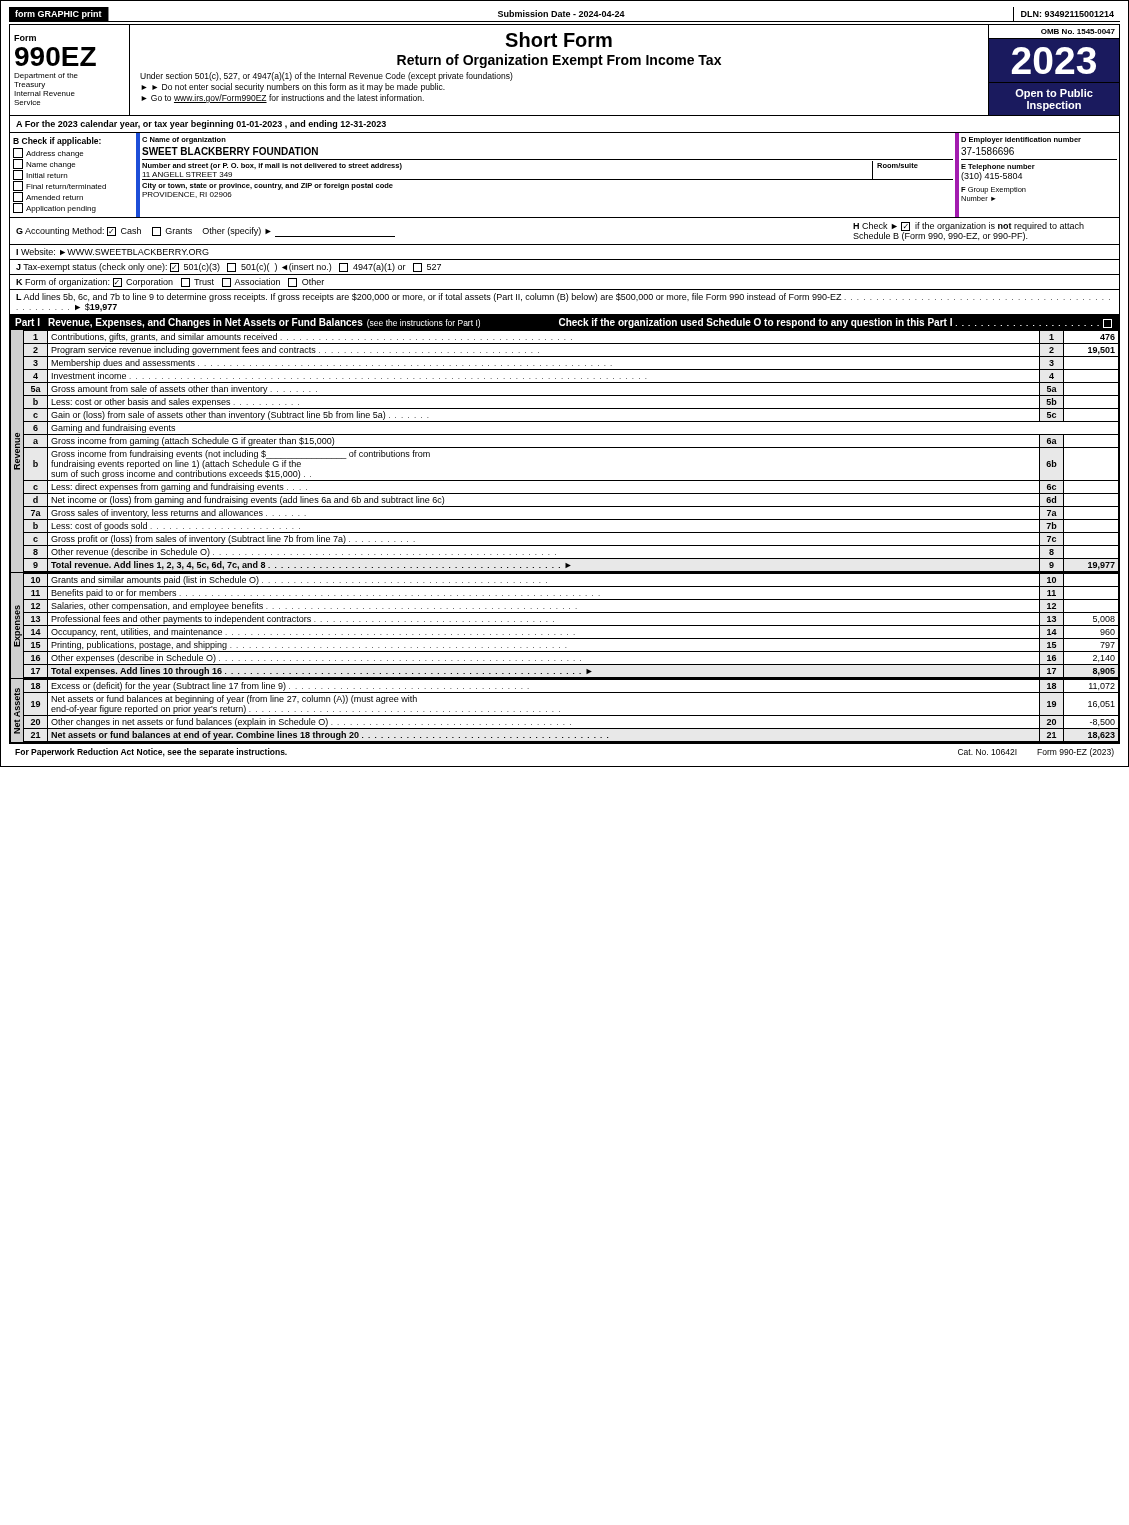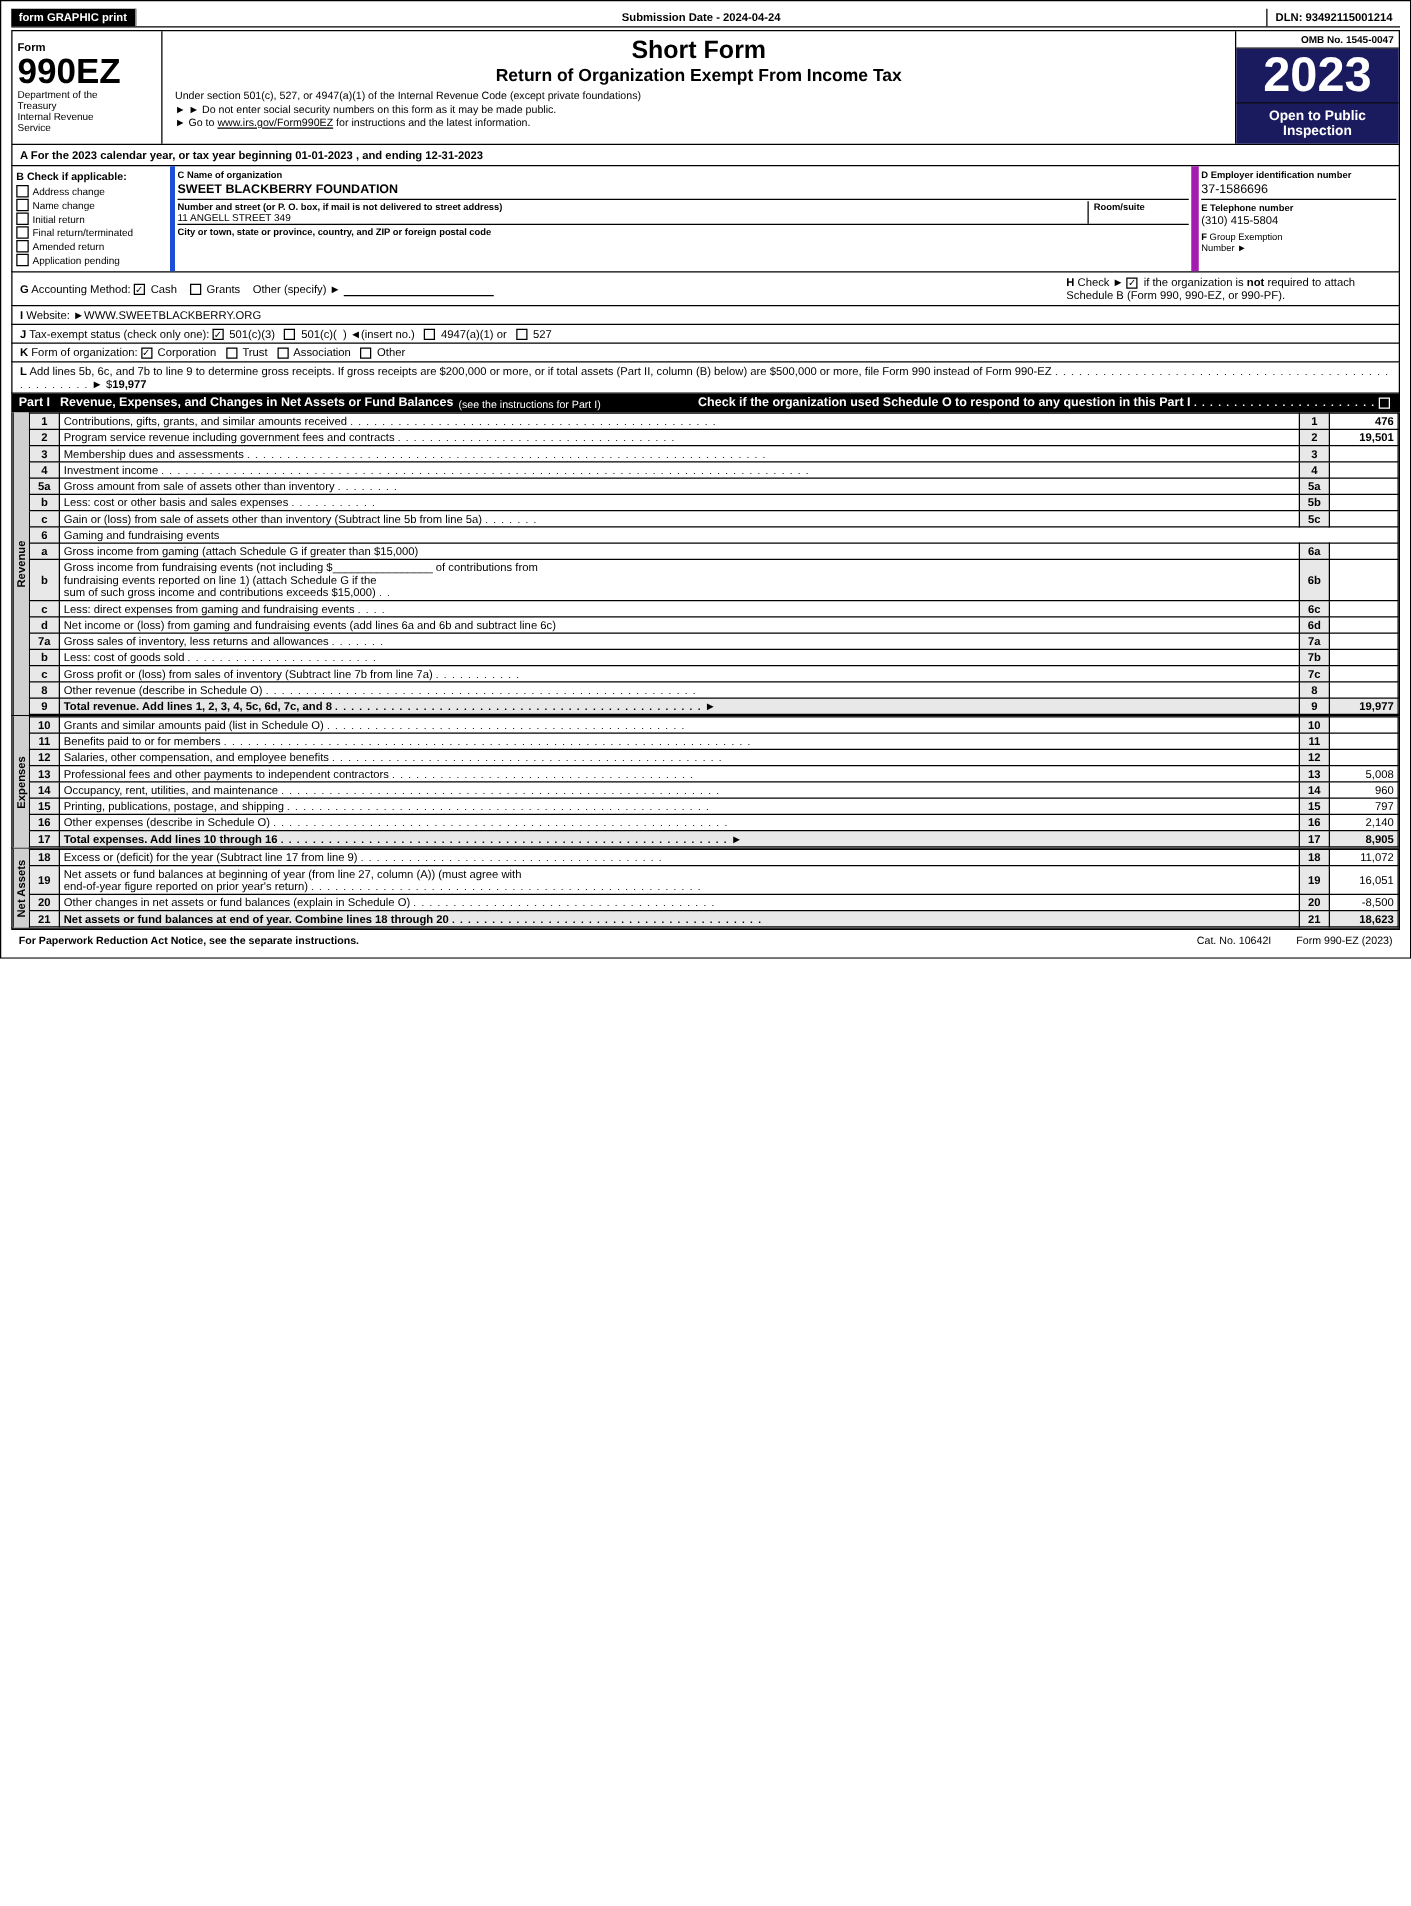--- a/index.html
+++ b/index.html
@@ -151,21 +151,21 @@
     .checkbox {
       width: 10px;
       height: 10px;
       border: 1px solid #000;
       display: inline-block;
       margin-right: 3px;
       flex-shrink: 0;
     }
     .section-c {
       flex: 1;
-      border-right: 6px solid #a21caf;
+      border-right: 4px solid #a21caf;
       padding: 2px;
     }
     .org-name {
       font-size: 10px;
       font-weight: bold;
       padding: 2px 0;
       border-bottom: 1px solid #000;
       margin-bottom: 1px;
     }
     .address-row {
@@ -414,20 +414,21 @@
           <div class="small-label">Number and street (or P. O. box, if mail is not delivered to street address)</div>
           <div>11 ANGELL STREET 349</div>
         </div>
         <div class="addr-room">
           <div class="small-label">Room/suite</div>
           <div></div>
         </div>
       </div>
       <div class="city-row">
         <div class="small-label">City or town, state or province, country, and ZIP or foreign postal code</div>
+        <div>PROVIDENCE, RI  02906</div>
       </div>
     </div>
 
     <div class="section-d">
       <div class="small-label"><strong>D</strong> <span>Employer identification number</span></div>
       <div class="ein-val">37-1586696</div>
       <div class="phone-label">E Telephone number</div>
       <div class="phone-val">(310) 415-5804</div>
       <div class="fgroup">
         <strong>F</strong> Group Exemption<br>Number <span>►</span>

